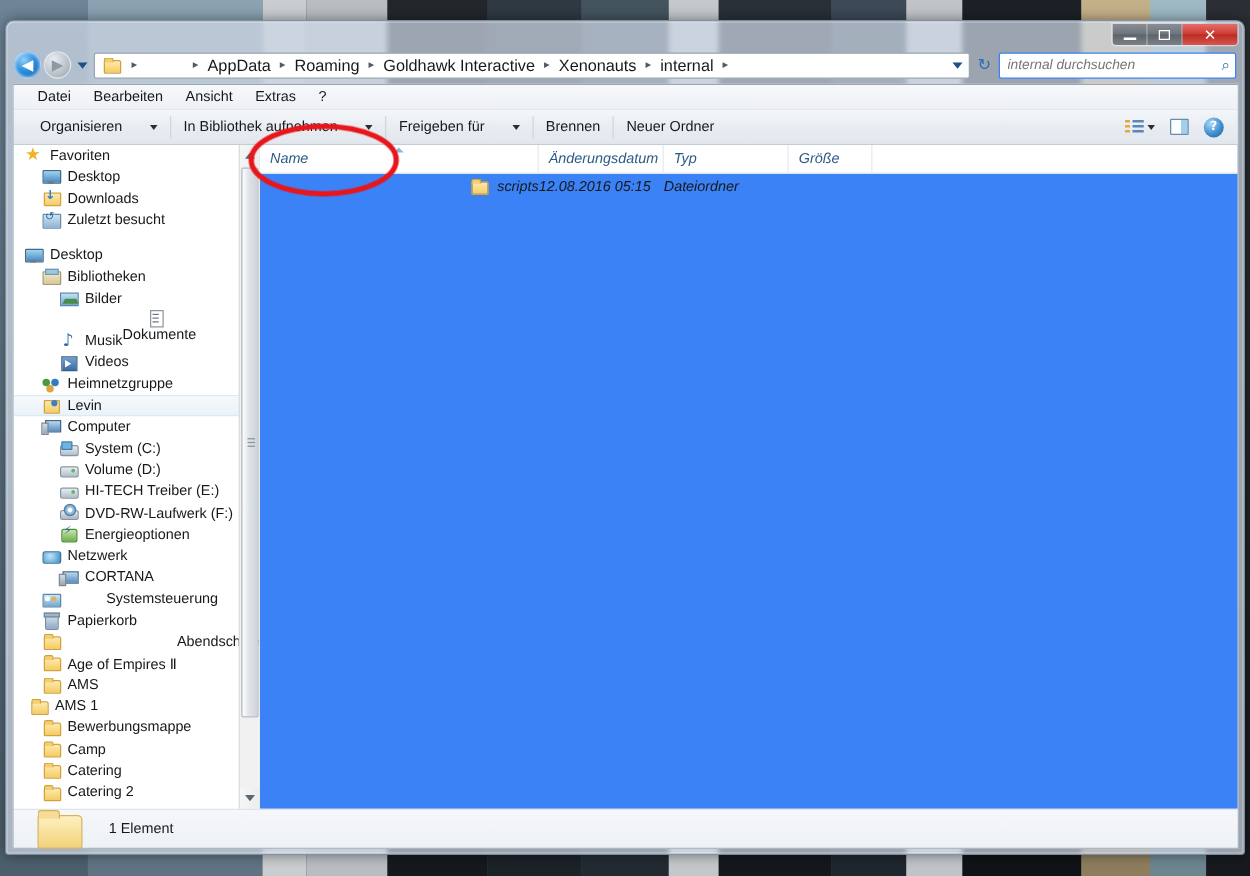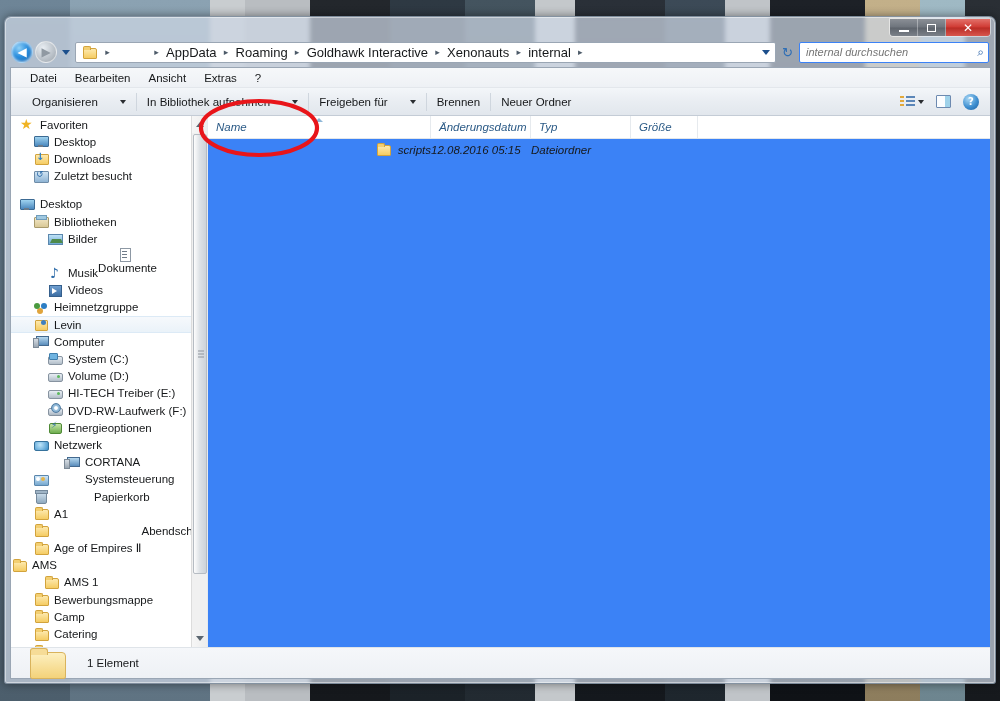--- a/index.html
+++ b/index.html
@@ -665,49 +665,45 @@
               <span>DVD-RW-Laufwerk (F:)</span>
             </div>
             <div class="nav-row" style="padding-left: 36px;">
               <span class="nav-icon ic-power"></span>
               <span>Energieoptionen</span>
             </div>
             <div class="nav-row" style="padding-left: 22px;">
               <span class="nav-icon ic-network"></span>
               <span>Netzwerk</span>
             </div>
-            <div class="nav-row" style="padding-left: 36px; margin-left: 17px;">
+            <div class="nav-row" style="padding-left: 36px;">
               <span class="nav-icon ic-pc-net"></span>
               <span>CORTANA</span>
             </div>
             <div class="nav-row" style="padding-left: 22px; gap: 31px;">
               <span class="nav-icon ic-control"></span>
               <span>Systemsteuerung</span>
             </div>
-            <div class="nav-row" style="padding-left: 22px; gap: 40px;">
+            <div class="nav-row" style="padding-left: 22px;">
               <span class="nav-icon ic-bin"></span>
               <span>Papierkorb</span>
             </div>
-            <div class="nav-row" style="padding-left: 22px;">
-              <span class="nav-icon ic-folder"></span>
-              <span>A1</span>
-            </div>
             <div class="nav-row" style="padding-left: 22px; justify-content: space-between;">
               <span class="nav-icon ic-folder"></span>
               <span>Abendschule</span>
             </div>
             <div class="nav-row" style="padding-left: 22px;">
               <span class="nav-icon ic-folder"></span>
               <span>Age of Empires Ⅱ</span>
             </div>
-            <div class="nav-row" style="">
+            <div class="nav-row" style="padding-left: 22px;">
               <span class="nav-icon ic-folder"></span>
               <span>AMS</span>
             </div>
-            <div class="nav-row" style="padding-left: 32px;">
+            <div class="nav-row" style="padding-left: 12px;">
               <span class="nav-icon ic-folder"></span>
               <span>AMS 1</span>
             </div>
             <div class="nav-row" style="padding-left: 22px;">
               <span class="nav-icon ic-folder"></span>
               <span>Bewerbungsmappe</span>
             </div>
             <div class="nav-row" style="padding-left: 22px;">
               <span class="nav-icon ic-folder"></span>
               <span>Camp</span>

